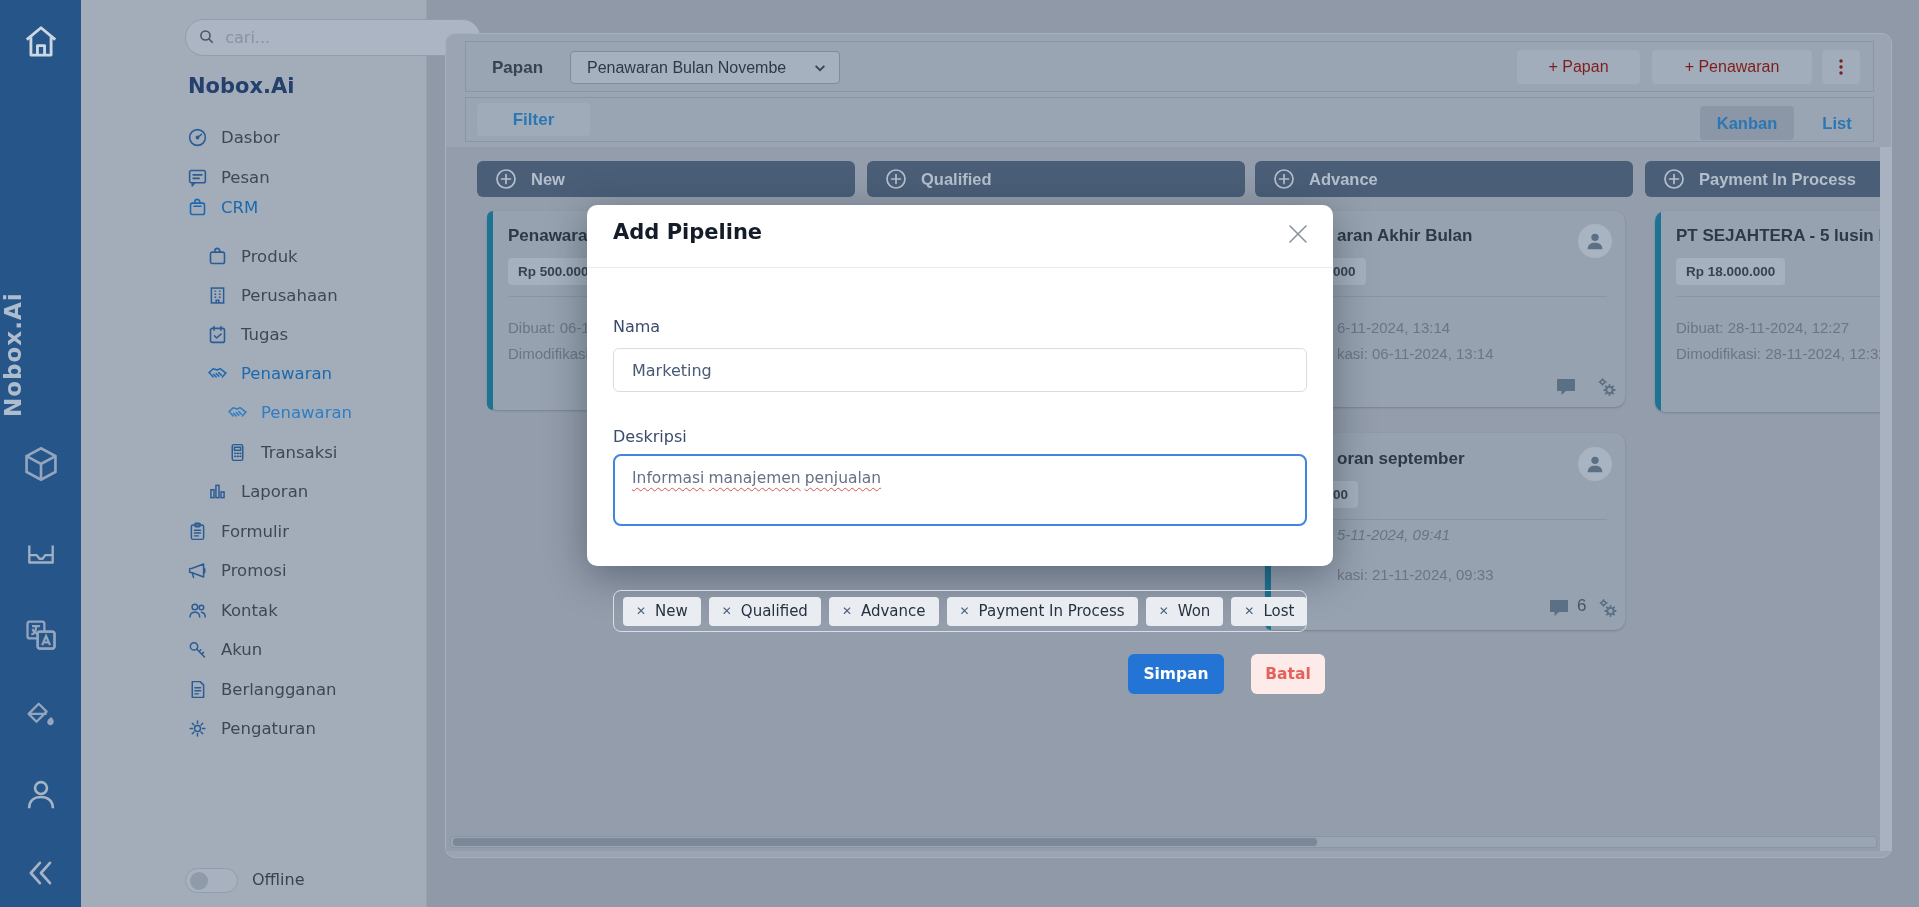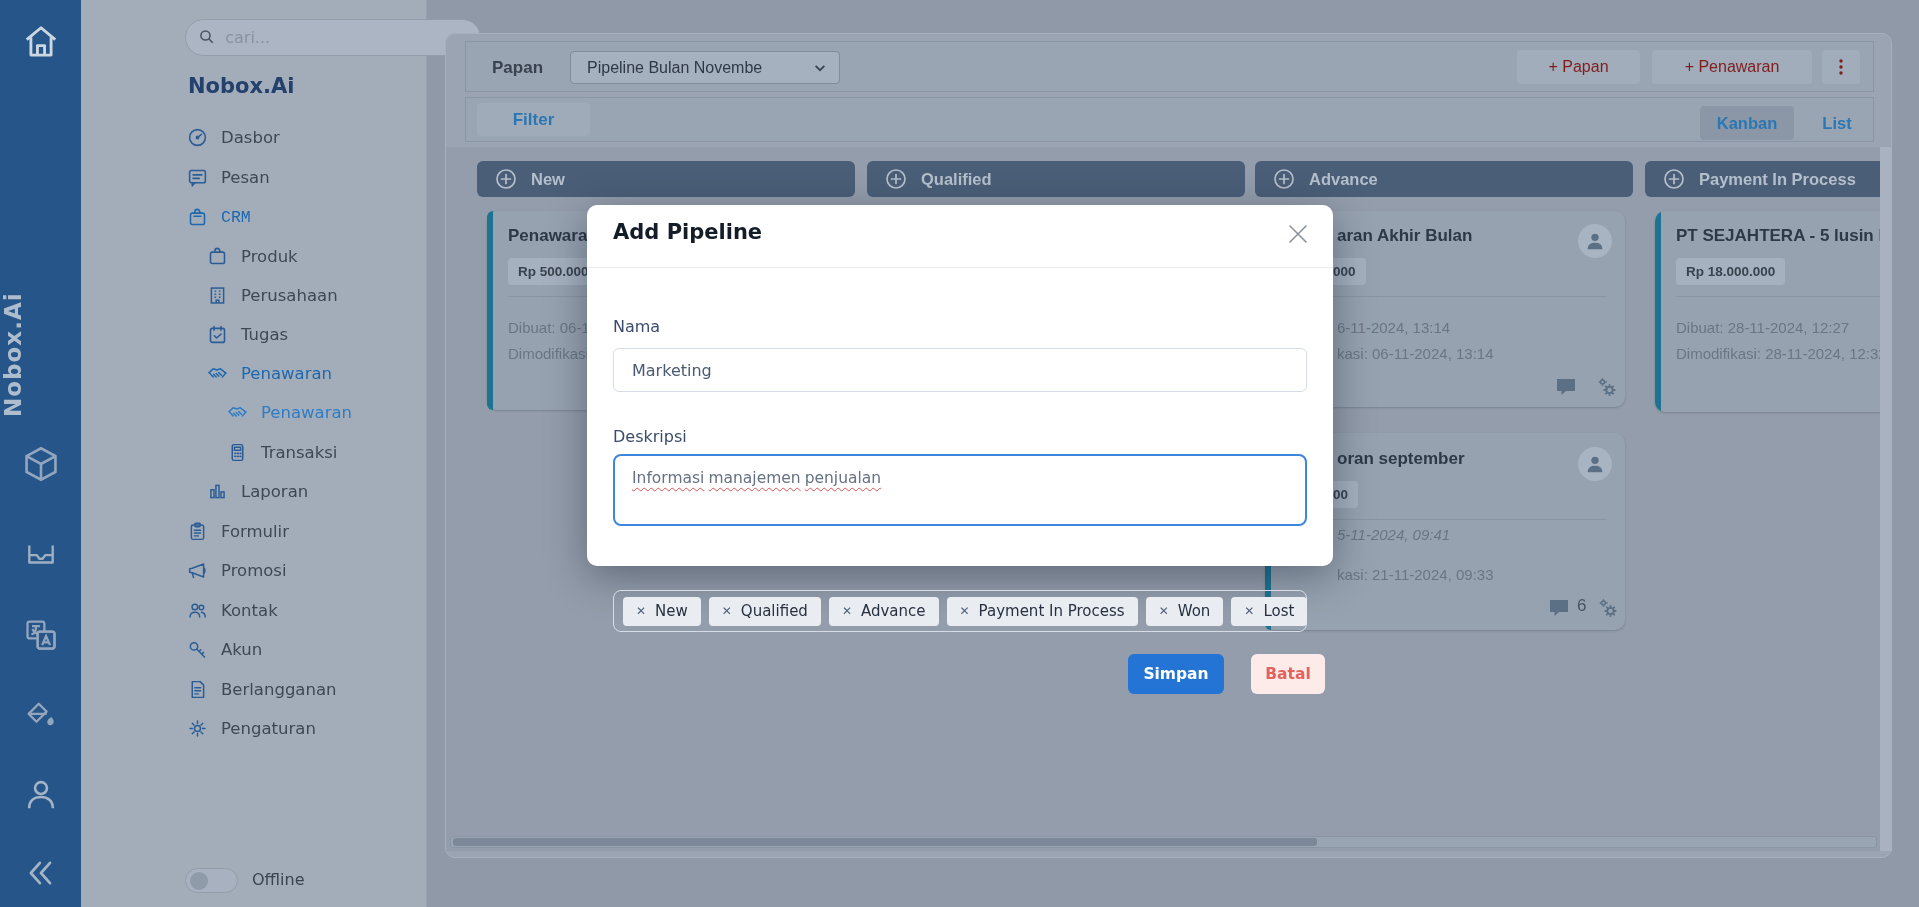--- a/index.html
+++ b/index.html
@@ -188,21 +188,21 @@
           </svg>
         </span>
       <span class="lb">Pesan</span>
     </div>
     <div class="abs chev" style="top:170px;">
         <svg viewBox="0 0 16 16" fill="none" stroke="currentColor" stroke-width="1.6">
           <path d="M5.5 3 L10.5 8 L5.5 13"></path>
         </svg>
       </div>
 
-    <div class="abs mi act" style="left:106px;top:201px;font-family:Liberation Mono, monospace;">
+    <div class="abs mi act" style="left:106px;top:191px;">
       <span class="ic" style="color:#1d68ae;">
           <svg viewBox="0 0 24 24" fill="none" stroke="currentColor" stroke-width="1.8">
             <rect x="4" y="7" width="16" height="13" rx="2"></rect>
             <path d="M9 7 V5.5 A2.5 2.5 0 0 1 14.5 5.5 L15 7"></path>
             <path d="M8 10.5 h8" stroke-linecap="round"></path>
           </svg>
         </span>
       <span class="lb">CRM</span>
     </div>
     <div class="abs chev blue" style="top:210px;">
@@ -398,21 +398,21 @@
         <span class="knob"></span>
       </div>
     <div class="abs offline-lb">Offline</div>
   </div>
 
   <div class="abs panel"></div>
 
   <div class="abs bar" style="top:41px;height:51px;"></div>
   <div class="abs lbl-papan">Papan</div>
   <div class="abs select">
-    <span class="tx">Pipeline Bulan Novembe</span>
+    <span class="tx">Penawaran Bulan Novembe</span>
     <span style="width:14px;height:14px;color:#39434f;">
       <svg viewBox="0 0 16 16" fill="none" stroke="currentColor" stroke-width="2">
           <path d="M3 5.5 L8 10.5 L13 5.5"></path>
         </svg>
     </span>
   </div>
   <div class="abs topbtn" style="left:1517px;width:123px;">+ Papan</div>
   <div class="abs topbtn" style="left:1652px;width:160px;">+ Penawaran</div>
   <div class="abs topbtn" style="left:1822px;width:38px;">
     <span style="width:16px;height:18px;">

